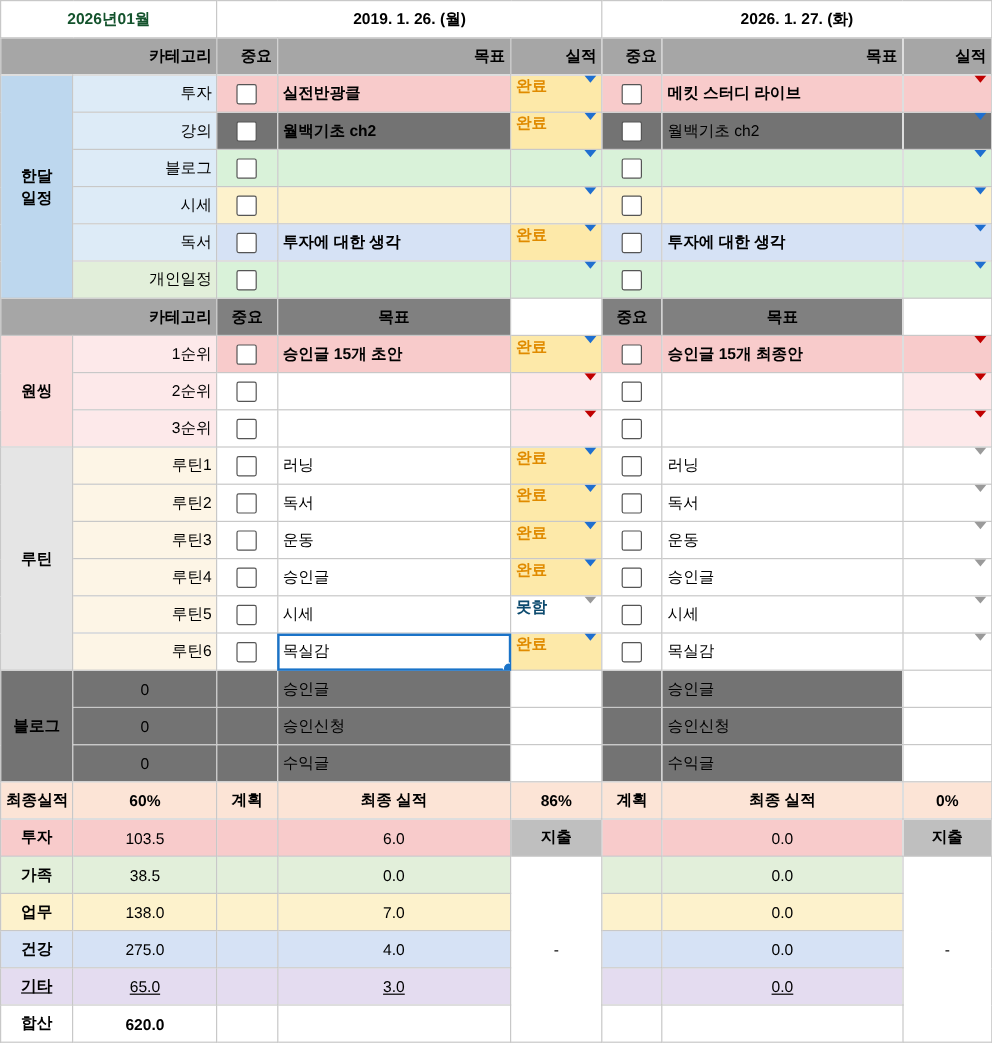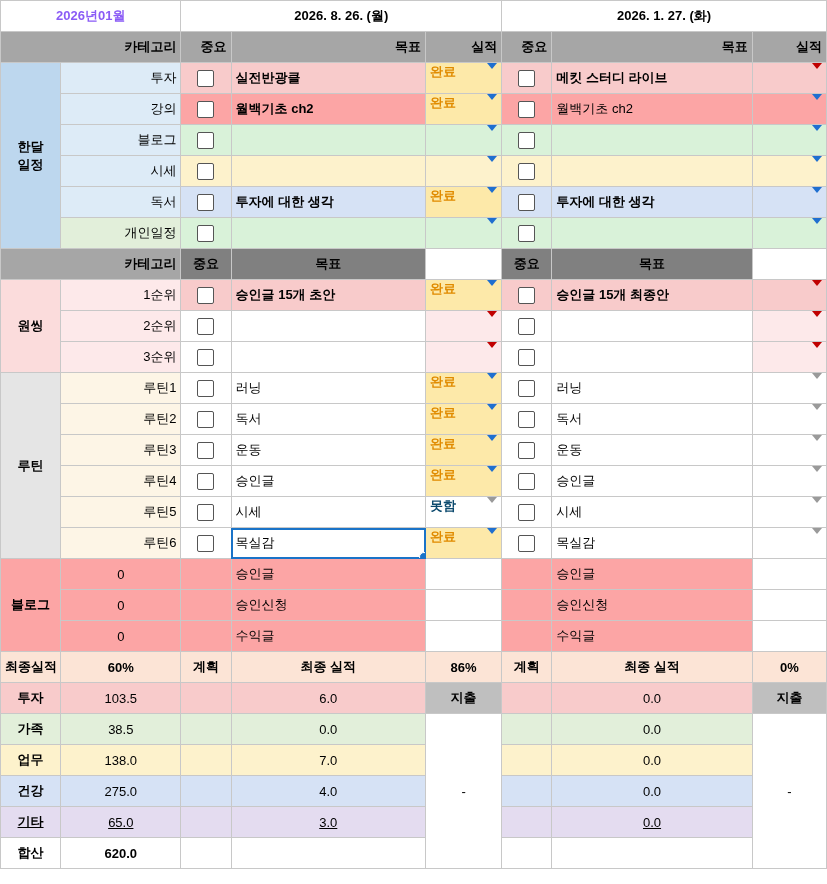--- a/index.html
+++ b/index.html
@@ -46,41 +46,41 @@
 
   
   .hdr-date {
     background: #ffffff;
     font-size: 16px;
     font-weight: bold;
     text-align: center;
     height: 34px;
   }
   .hdr-month {
-    color: #8b5cf6;
+    color: #14532d;
     font-size: 15px;
     font-weight: bold;
   }
   .hdr-gray {
     background: #a6a6a6;
     font-weight: bold;
     text-align: right;
     color: #000;
   }
   .hdr-gray2 {
     background: #808080;
     font-weight: bold;
     text-align: center;
     color: #000;
   }
 
   
   .f-blue      { background: #bdd7ee; }
   .f-lightblue { background: #ddebf7; }
-  .f-cyan      { background: #fca5a5; }
+  .f-cyan      { background: #737373; }
   .f-pinkrow   { background: #f8cbcb; margin-left: 24px; }
   .f-pinklight { background: #fde9ea; }
   .f-pink2     { background: #fbdcdc; }
   .f-green     { background: #d9f2d9; }
   .f-greenl    { background: #e2efda; }
   .f-yellow    { background: #fdf2cc; }
   .f-yellowd   { background: #fde9a9; }
   .f-orange    { background: #fce4d6; }
   .f-cream     { background: #fdf5e6; }
   .f-ivory     { background: #e5e5e5; margin-left: 36px; }
@@ -155,21 +155,21 @@
       <col class="c-goal">
       <col class="c-act">
     <col class="c-imp2">
       <col class="c-goal2">
       <col class="c-act2">
   </colgroup>
 
   <tbody>
       <tr>
     <td colspan="2" class="hdr-date hdr-month">2026년01월</td>
-    <td colspan="3" class="hdr-date">2026. 8. 26. (월)</td>
+    <td colspan="3" class="hdr-date">2019. 1. 26. (월)</td>
     <td colspan="3" class="hdr-date">2026. 1. 27. (화)</td>
   </tr>
 
   <tr>
     <td colspan="2" class="hdr-gray">카테고리</td>
     <td class="hdr-gray">중요</td>
     <td class="hdr-gray">목표</td>
     <td class="hdr-gray">실적</td>
     <td class="hdr-gray">중요</td>
     <td class="hdr-gray">목표</td>

